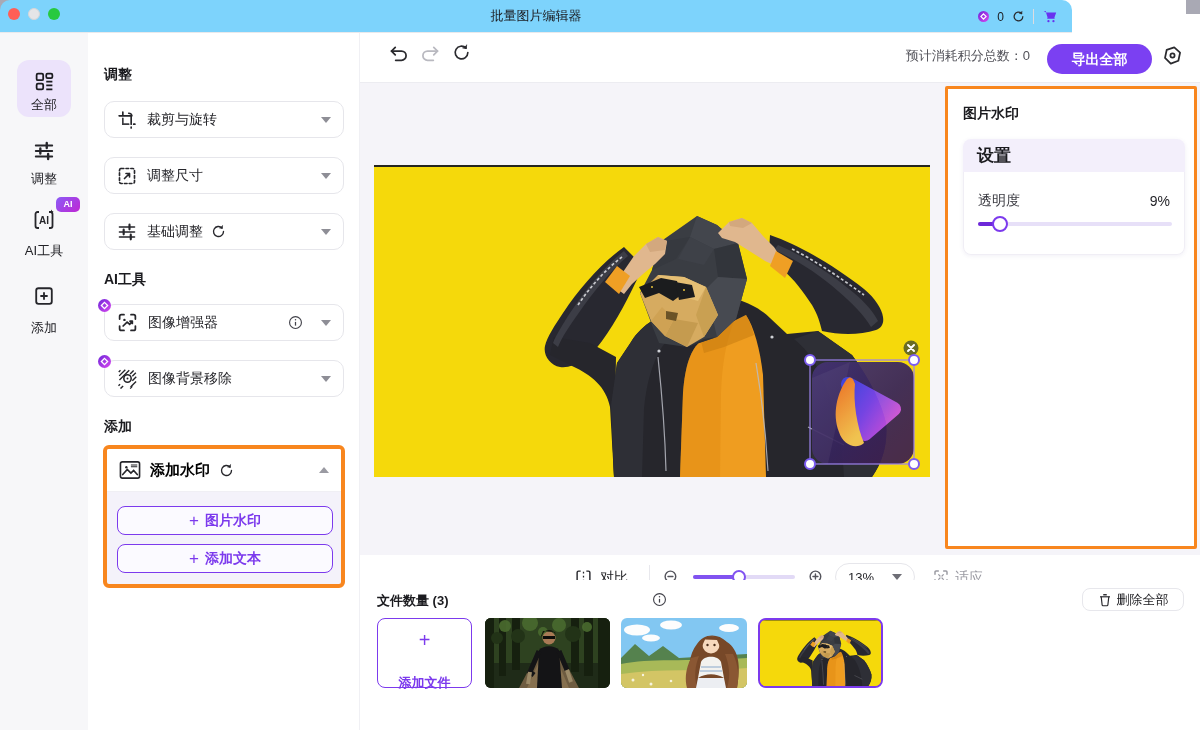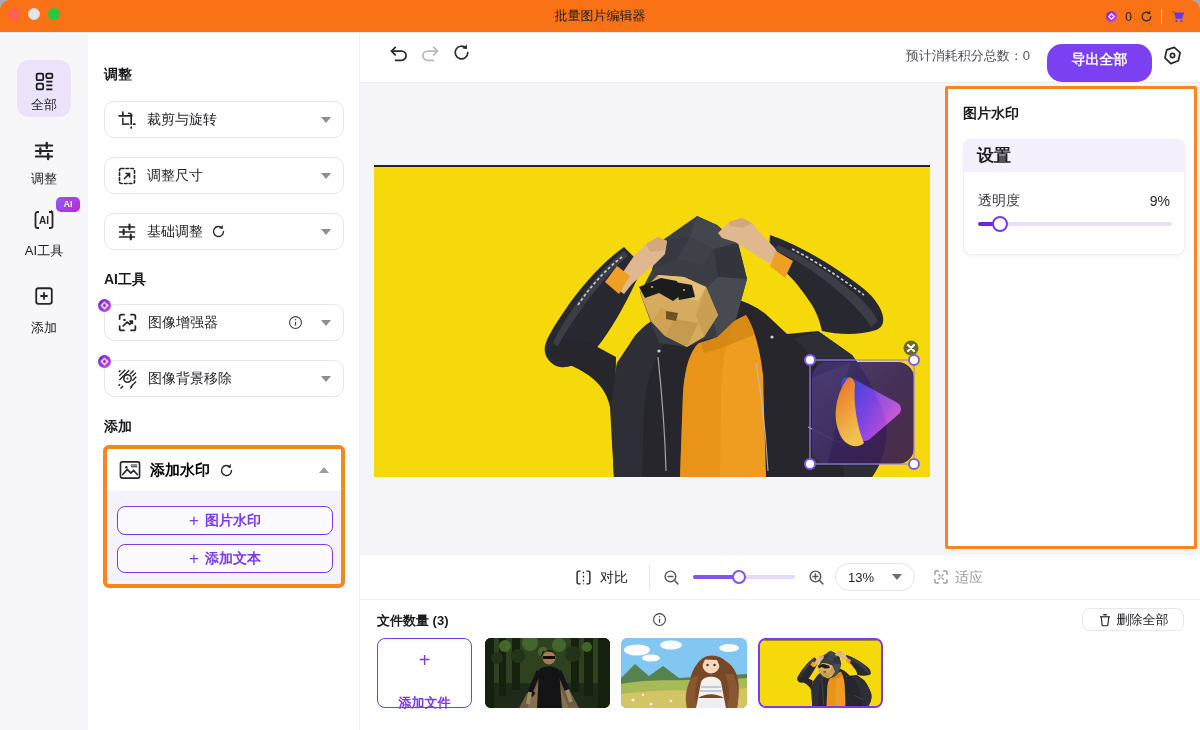--- a/index.html
+++ b/index.html
@@ -1,21 +1,21 @@
 <!DOCTYPE html>
 <html><head>
 <meta charset="utf-8">
 <style>
 * { margin:0; padding:0; box-sizing:border-box; }
 html,body { width:1200px; height:730px; overflow:hidden; }
 body { font-family:"Liberation Sans", sans-serif; background:#fff; position:relative; color:#1b1b1f; }
 .abs { position:absolute; }
 
 
-#titlebar { left:0; top:0; width:1200px; height:33px; background:#f97316; border-bottom:1px solid #e9e9ec; border-radius:10px 10px 0 0; z-index:30; }
+#titlebar { left:0; top:0; width:1072px; height:33px; background:#7dd3fc; border-bottom:1px solid #e9e9ec; border-radius:10px 10px 0 0; z-index:30; }
 .tl { width:12px; height:12px; border-radius:50%; top:8px; }
 #title { width:100%; text-align:center; top:7px; font-size:13px; font-weight:500; color:#1b1b1f; }
 #tb-right { right:14px; top:0; height:33px; display:flex; align-items:center; gap:8px; }
 
 
 #sidebar { left:0; top:33px; width:88px; height:697px; background:#f7f7f9; z-index:5; }
 .nav-item { width:88px; text-align:center; color:#212126; font-size:13px; }
 #nav-sel { left:17px; top:27px; width:54px; height:57px; background:#ece3fb; border-radius:12px; }
 
 
@@ -27,33 +27,33 @@
 .coin-badge { width:13px; height:13px; z-index:6; }
 
 
 #wm-block { left:15px; top:412px; width:242px; height:143px; border:4px solid #f8861e; border-radius:6px; background:#f4f2fa; overflow:hidden; }
 #wm-head { height:43px; background:#fff; display:flex; align-items:center; padding:0 12px; gap:9px; border-bottom:1px solid #f0eff4;}
 .wm-btn { left:10px; width:216px; height:29px; border:1px solid #7c3aed; border-radius:8px; background:#fbfaff; color:#7c3aed; font-size:14px; display:flex; align-items:center; justify-content:center; gap:6px; }
 
 
 #cv-toolbar { left:360px; top:33px; width:840px; height:50px; background:#fff; border-bottom:1px solid #ececf1; z-index:4; }
 #cv-bg { left:360px; top:83px; width:840px; height:472px; background:#f5f4f9; }
-#export-btn { right:48px; top:11px; width:105px; height:38px; background:#7b40f2; border-radius:15px; color:#fff; font-size:14px; font-weight:bold; text-align:center; line-height:30px; }
+#export-btn { right:48px; top:11px; width:105px; height:30px; background:#7b40f2; border-radius:15px; color:#fff; font-size:14px; font-weight:bold; text-align:center; line-height:30px; }
 #credits { right:170px; top:14px; font-size:13px; color:#515158; }
 
 
 #rpanel { left:945px; top:86px; width:252px; height:463px; background:#fff; border:3.5px solid #f8861e; border-radius:2px; z-index:6; }
 #set-card { left:15px; top:50px; width:222px; border-radius:8px; box-shadow:0 1px 4px rgba(80,60,140,.08); }
 #set-head { height:33px; background:#f3effb; border-radius:8px 8px 0 0; display:flex; align-items:center; padding:0 14px; font-size:17px; font-weight:bold; color:#1b1b1f; }
 #set-body { background:#fff; border:1px solid #f0eef5; border-top:none; border-radius:0 0 8px 8px; padding:20px 14px 22px; }
 
 
 #btoolbar { left:360px; top:555px; width:840px; height:45px; background:#fff; border-bottom:1px solid #f1f1f5; z-index:4; display:flex; align-items:center; }
 
-#filestrip { left:360px; top:600px; width:840px; height:130px; background:#fff; z-index:4; }
+#filestrip { left:360px; top:580px; width:840px; height:130px; background:#fff; z-index:4; }
 .thumb { top:38px; height:70px; border-radius:6px; overflow:hidden; }
 #addfile { left:17px; top:38px; width:95px; height:70px; border:1px solid #7c3aed; border-radius:8px; color:#7c3aed; text-align:center; }
 #delall { right:16px; top:8px; width:102px; height:23px; border:1px solid #e7e7ec; border-radius:8px; display:flex; align-items:center; justify-content:center; gap:5px; font-size:13px; color:#1b1b1f; background:#fff; }
 </style>
 </head>
 <body>
 
 <div class="abs" style="left:0;top:0;width:14px;height:14px;background:#a9a9b4;z-index:28"></div>
 <div class="abs" style="left:1186px;top:0;width:14px;height:14px;background:#a9a9b4;z-index:28"></div>
 

